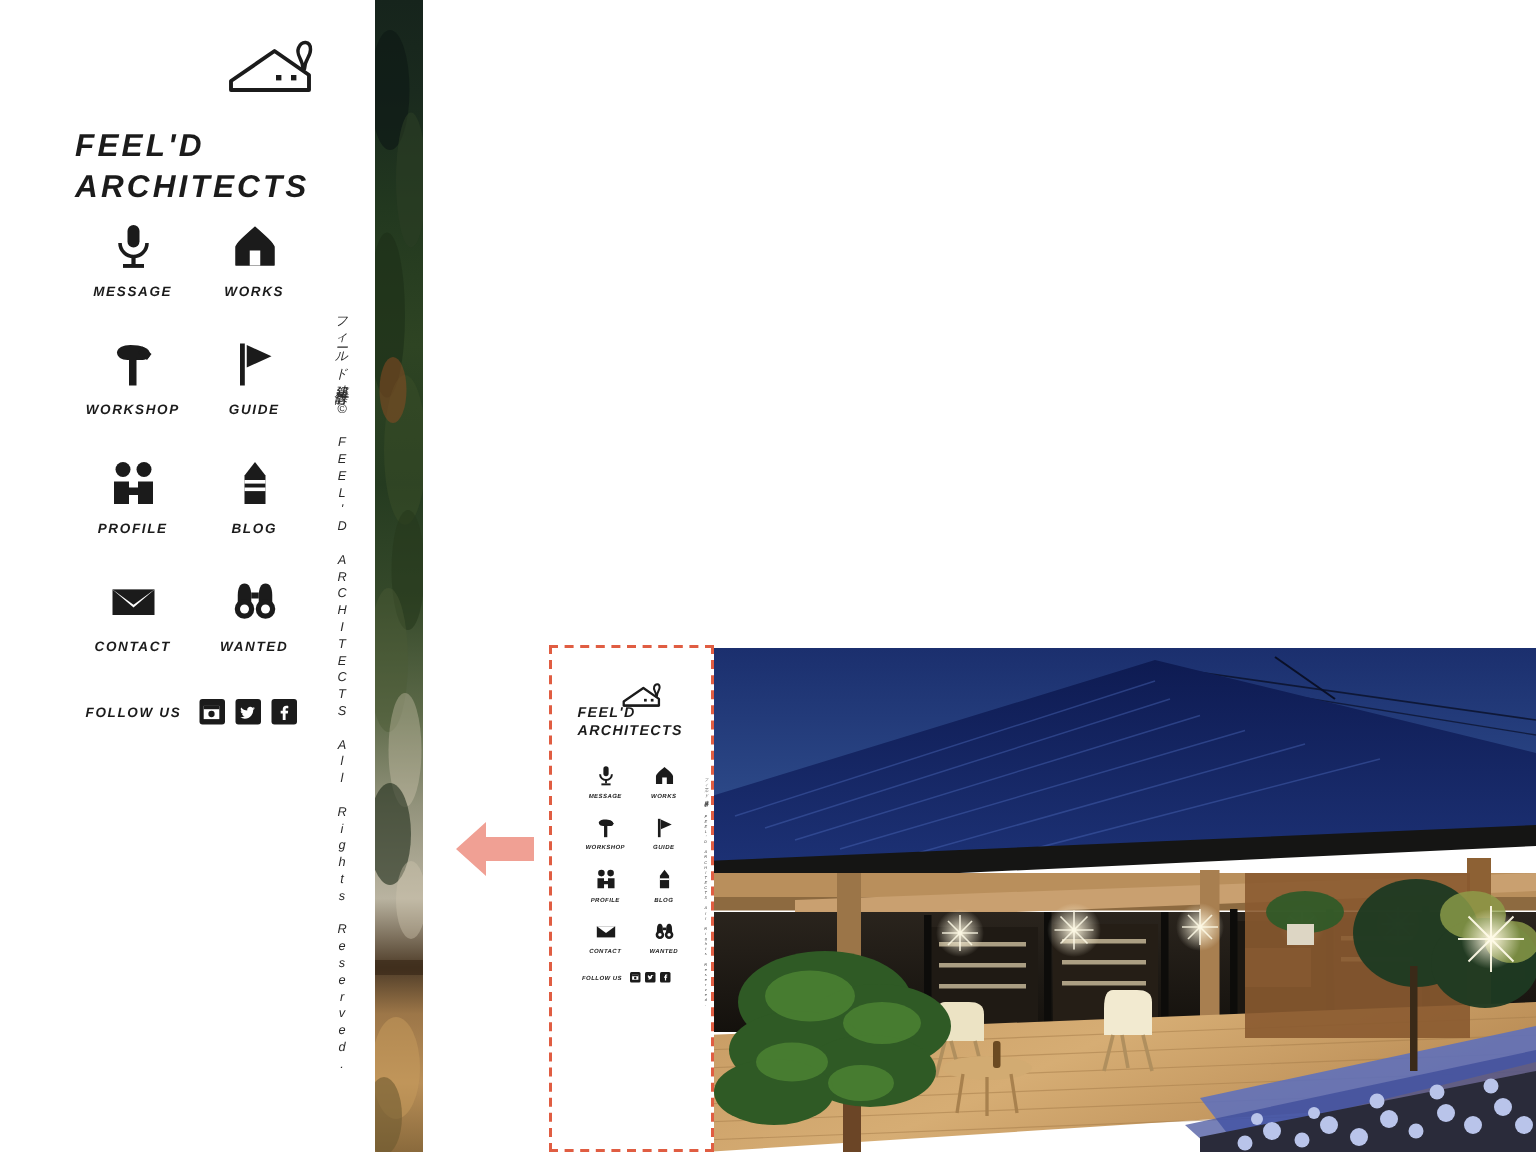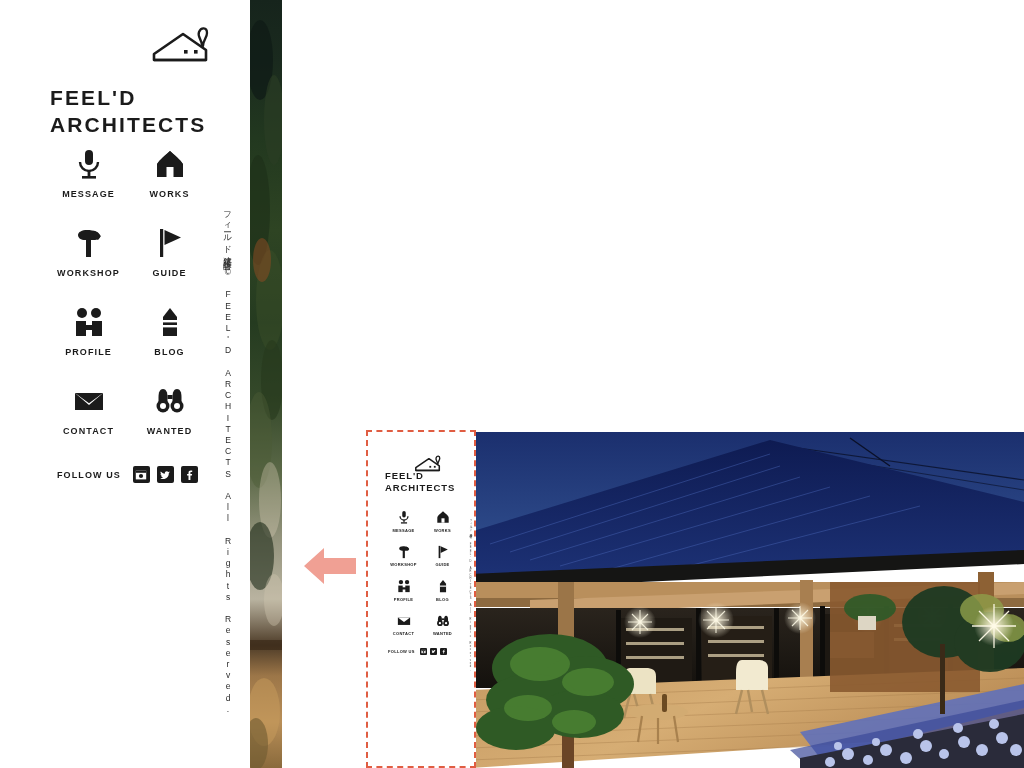--- a/index.html
+++ b/index.html
@@ -3,21 +3,21 @@
 <meta charset="utf-8">
 <style>
   * { box-sizing: border-box; margin: 0; padding: 0; }
   html, body {
     width: 1024px; height: 768px;
     background: #ffffff;
     font-family: "Liberation Sans", sans-serif;
     overflow: hidden;
   }
 
-  .page { position: relative; width: 1024px; height: 768px; background:#ffffff; }
+  .page { position: relative; width: 1024px; height: 768px; background:#ffffff;font-style:italic; }
 
   
   .sidebar {
     position: absolute; left: 0; top: 0;
     width: 250px; height: 768px;
     background: #ffffff;
     z-index: 3;
   }
 
   .logo-block { position: absolute; left: 50px; top: 24px; width: 175px; }

